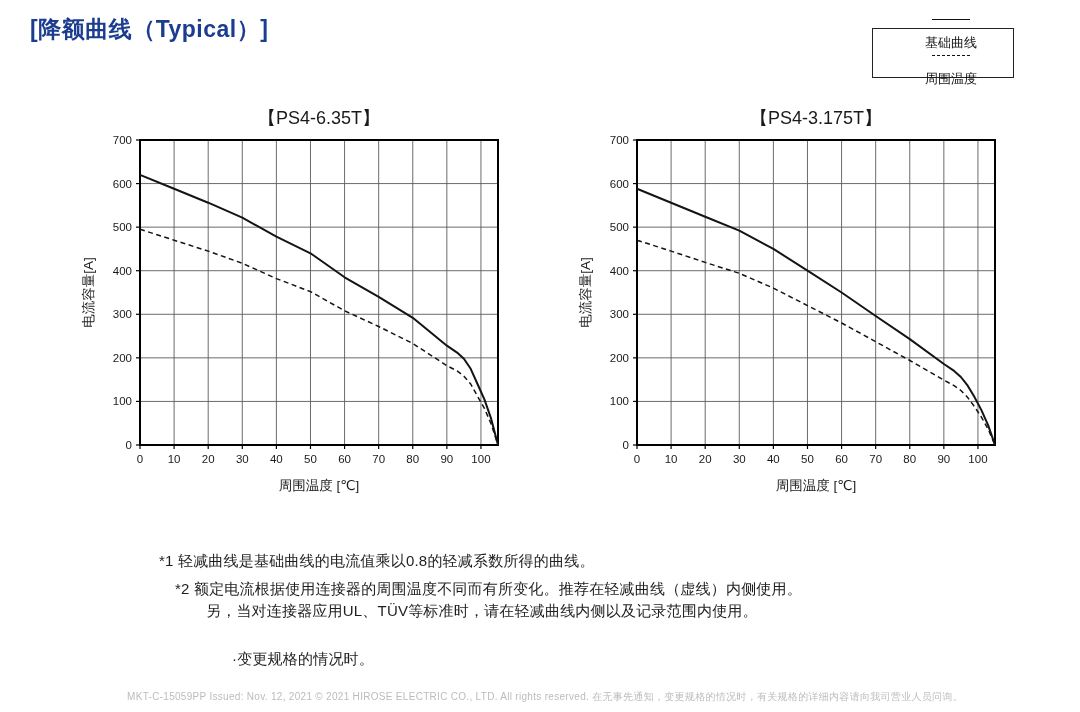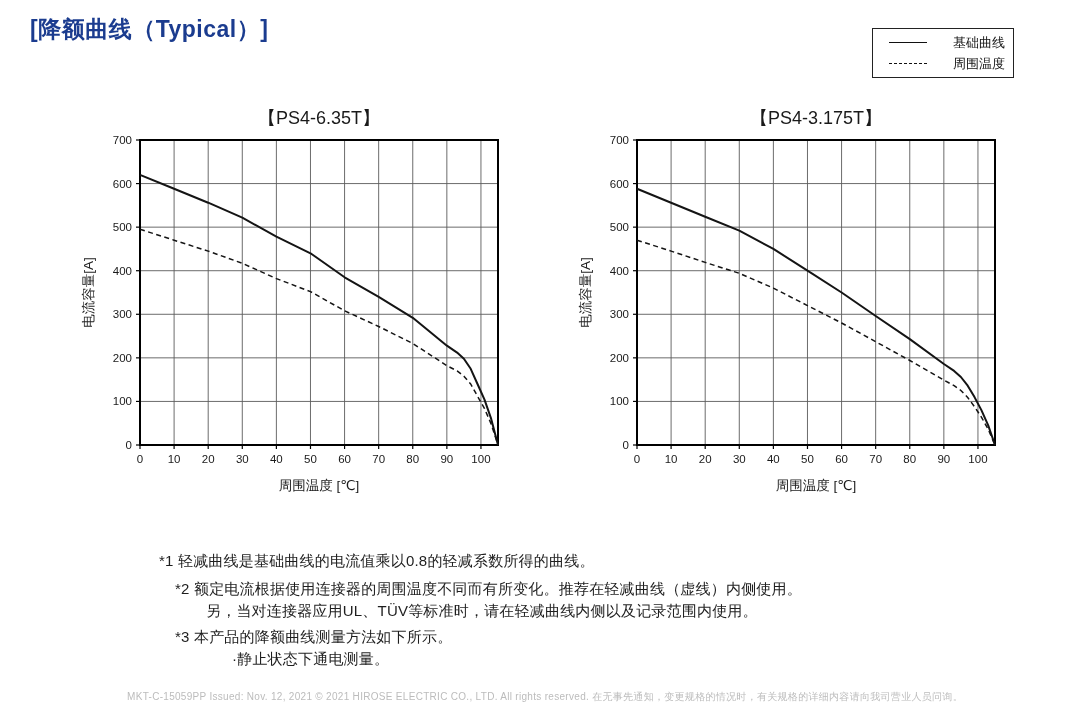--- a/index.html
+++ b/index.html
@@ -18,21 +18,21 @@
   }
   
   .legend{
     position:absolute;left:872px;top:28px;width:142px;height:50px;
     border:1.6px solid #222;
     background:#fff;
     display:flex;flex-direction:column;justify-content:center;
     gap:3px;padding:2px 0;
     box-sizing:border-box;
   }
-  .legend-row{display:flex;align-items:center;gap:26px;padding-left:16px;}
+  .legend-row{display:flex;align-items:center;gap:14px;padding-left:16px;flex-direction:column;}
   .legend-line{width:38px;height:0;}
   .legend-line.solid{border-top:1.8px solid #111;}
   .legend-line.dashed{border-top:1.8px dashed #111;}
   .legend-label{font-size:13px;color:#111;}
   
   svg.chart{position:absolute;top:98px;width:440px;height:402px;}
   #chart0{left:75px;}
   #chart1{left:572px;}
   svg .grid{stroke:#5b5b5b;stroke-width:0.9;}
   svg .frame{fill:none;stroke:#000;stroke-width:2;}
@@ -203,18 +203,17 @@
       <polyline points="65.0,90.8 99.1,104.7 133.2,118.7 167.3,132.6 201.4,150.9 235.5,172.7 269.6,194.5 303.7,218.0 337.8,241.1 371.9,266.0 382.1,272.9 388.9,279.0 395.7,287.7 402.5,299.1 409.4,312.1 416.2,327.4 423.0,347.0" class="curve"></polyline>
       <polyline points="65.0,142.2 99.1,153.1 133.2,164.4 167.3,175.3 201.4,190.1 235.5,207.6 269.6,225.0 303.7,243.7 337.8,262.5 371.9,282.1 382.1,287.7 388.9,292.5 395.7,299.5 402.5,308.7 409.4,319.1 416.2,331.3 423.0,347.0" class="curve dashed"></polyline>
       <text x="244" y="26" class="ctitle">【PS4-3.175T】</text>
       <text x="244" y="392" class="xtitle">周围温度 [℃]</text>
       <text x="18" y="194.5" class="ytitle" transform="rotate(-90 18 194.5)">电流容量[A]</text>
     </svg>
 
   <div class="note" style="left:159px;top:552px;">*1 轻减曲线是基础曲线的电流值乘以0.8的轻减系数所得的曲线。</div>
   <div class="note" style="left:175px;top:580px;">*2 额定电流根据使用连接器的周围温度不同而有所变化。推荐在轻减曲线（虚线）内侧使用。</div>
   <div class="note" style="left:206px;top:602px;">另，当对连接器应用UL、TÜV等标准时，请在轻减曲线内侧以及记录范围内使用。</div>
-  <div class="note" style="left:175px;top:628px;">*3 本产品的降额曲线测量方法如下所示。</div>
-  <div class="note" style="left:232px;top:650px;">·静止状态下通电测量。</div>
+  <div class="note" style="left:232px;top:650px;">·变更规格的情况时。</div>
 
   <div class="footer">MKT-C-15059PP  Issued: Nov. 12, 2021  © 2021 HIROSE ELECTRIC CO., LTD. All rights reserved.  在无事先通知，变更规格的情况时，有关规格的详细内容请向我司营业人员问询。</div>
 
 </div>
 
 </body></html>

